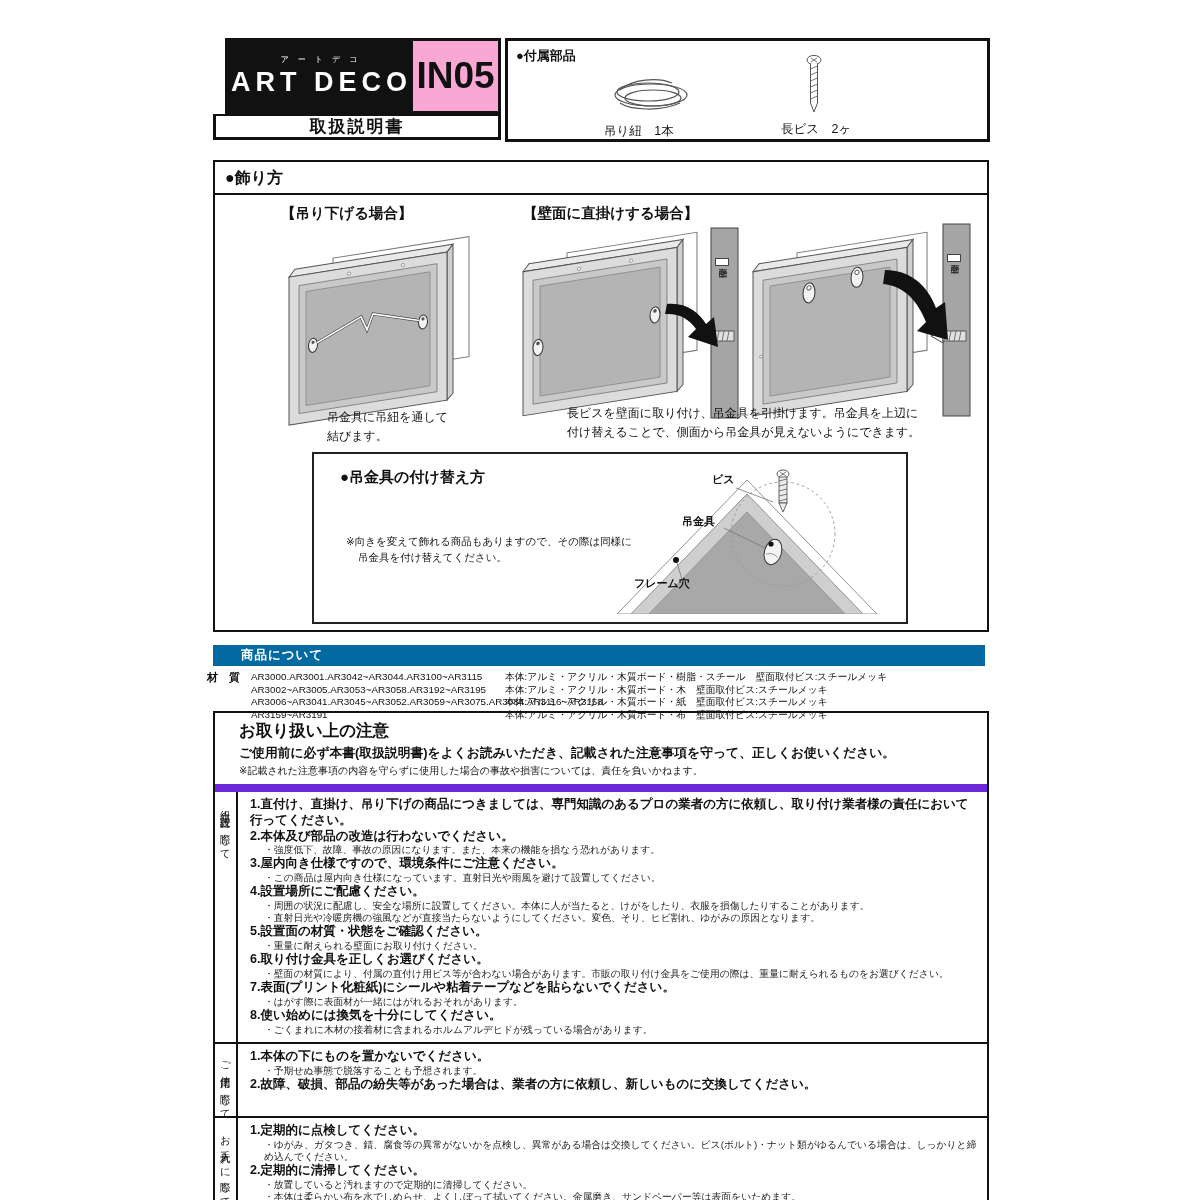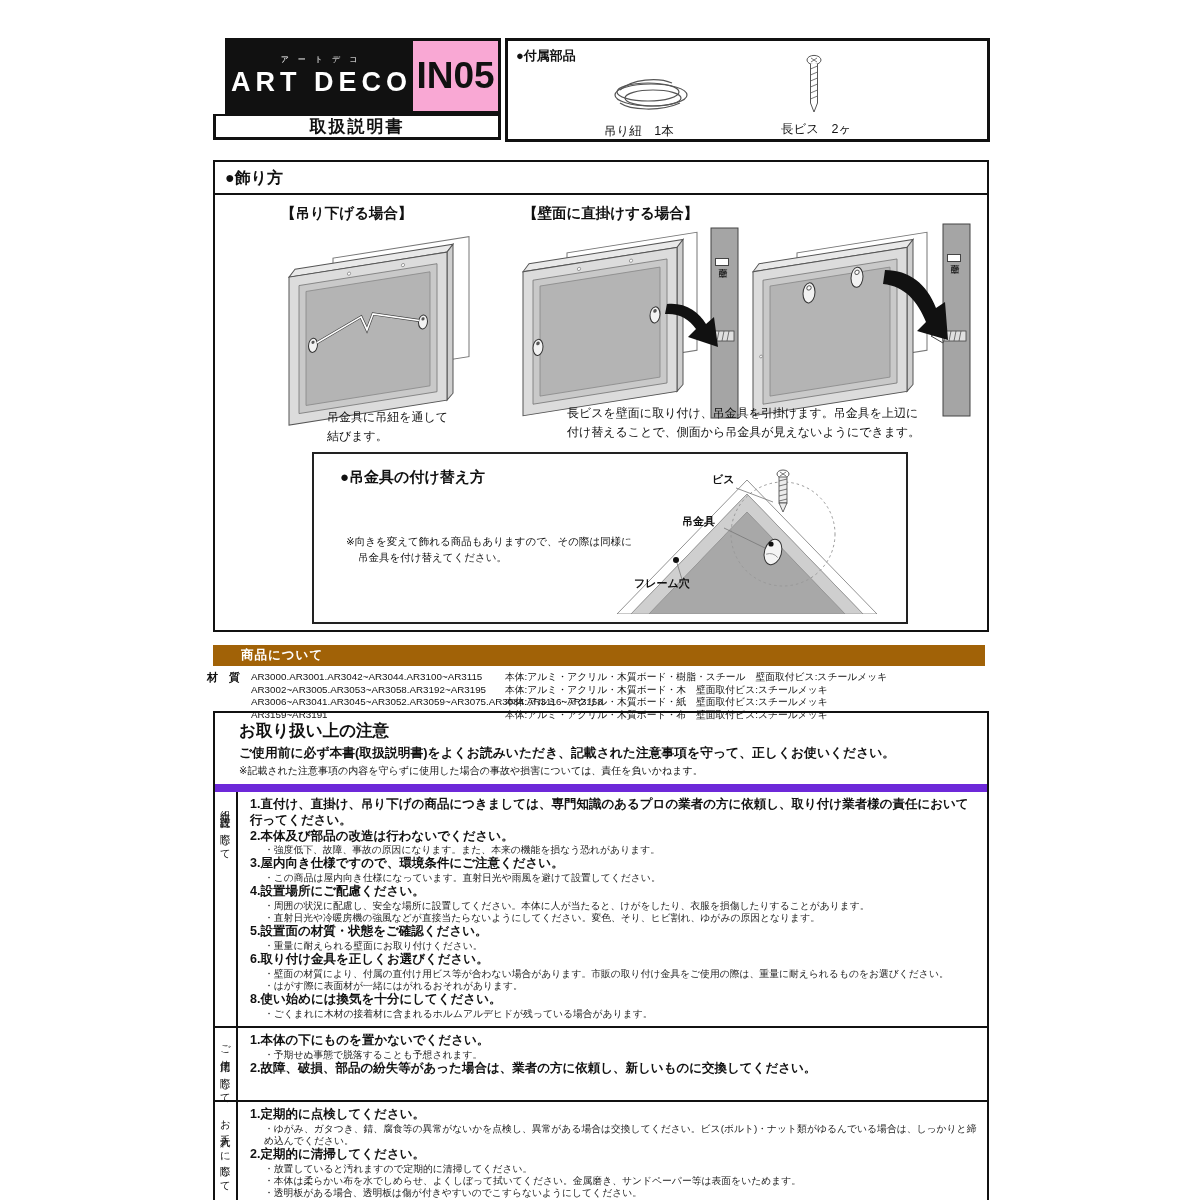--- a/index.html
+++ b/index.html
@@ -37,21 +37,21 @@
   .wall-label{position:absolute;background:#fff;border:1px solid #444;font-size:9px;line-height:1.1;padding:2px 1px;letter-spacing:1px;}
 
   
   #replace-box{position:absolute;left:97px;top:290px;width:592px;height:168px;border:2px solid #222;}
   #replace-title{position:absolute;left:26px;top:14px;font-size:15px;font-weight:bold;}
   .replace-body{position:absolute;left:44px;font-size:12.5px;font-weight:600;line-height:1.5;}
   .replace-note{position:absolute;left:32px;font-size:10.5px;line-height:1.5;}
   .part-label{position:absolute;font-size:11px;font-weight:600;}
 
   
-  #product-bar{left:213px;top:645px;width:772px;height:21px;background:#a16207;color:#fff;display:flex;align-items:center;}
+  #product-bar{left:213px;top:645px;width:772px;height:21px;background:#0369a1;color:#fff;display:flex;align-items:center;}
   #product-bar span{margin-left:28px;font-size:12.5px;font-weight:bold;letter-spacing:1px;}
   #materials{left:207px;top:671px;width:772px;display:grid;grid-template-columns:44px 254px auto;font-size:9.8px;line-height:12.6px;}
   #mat-label{font-size:11px;font-weight:bold;}
   .mat-cell{white-space:nowrap;}
 
   
   #precautions{left:213px;top:711px;width:772px;border:2.5px solid #111;}
   #prec-intro{padding:7px 10px 6px 24px;border-bottom:8px solid #6d28d9;}
   #prec-title{font-size:16.5px;font-weight:bold;margin-bottom:3px;}
   #prec-lead{font-size:12.8px;font-weight:600;margin-bottom:2px;}
@@ -251,20 +251,21 @@
       <div class="p-note">・強度低下、故障、事故の原因になります。また、本来の機能を損なう恐れがあります。</div>
       <div class="p-h">3.屋内向き仕様ですので、環境条件にご注意ください。</div>
       <div class="p-note">・この商品は屋内向き仕様になっています。直射日光や雨風を避けて設置してください。</div>
       <div class="p-h">4.設置場所にご配慮ください。</div>
       <div class="p-note">・周囲の状況に配慮し、安全な場所に設置してください。本体に人が当たると、けがをしたり、衣服を損傷したりすることがあります。</div>
       <div class="p-note">・直射日光や冷暖房機の強風などが直接当たらないようにしてください。変色、そり、ヒビ割れ、ゆがみの原因となります。</div>
       <div class="p-h">5.設置面の材質・状態をご確認ください。</div>
       <div class="p-note">・重量に耐えられる壁面にお取り付けください。</div>
       <div class="p-h">6.取り付け金具を正しくお選びください。</div>
       <div class="p-note">・壁面の材質により、付属の直付け用ビス等が合わない場合があります。市販の取り付け金具をご使用の際は、重量に耐えられるものをお選びください。</div>
+      <div class="p-h">7.表面(プリント化粧紙)にシールや粘着テープなどを貼らないでください。</div>
       <div class="p-note">・はがす際に表面材が一緒にはがれるおそれがあります。</div>
       <div class="p-h">8.使い始めには換気を十分にしてください。</div>
       <div class="p-note">・ごくまれに木材の接着材に含まれるホルムアルデヒドが残っている場合があります。</div>
     </div>
   </div>
 
   <div class="p-section" style="min-height:58px;">
     <div class="side-cell">
       <span class="vtext">ご使用に際して</span>
     </div>

